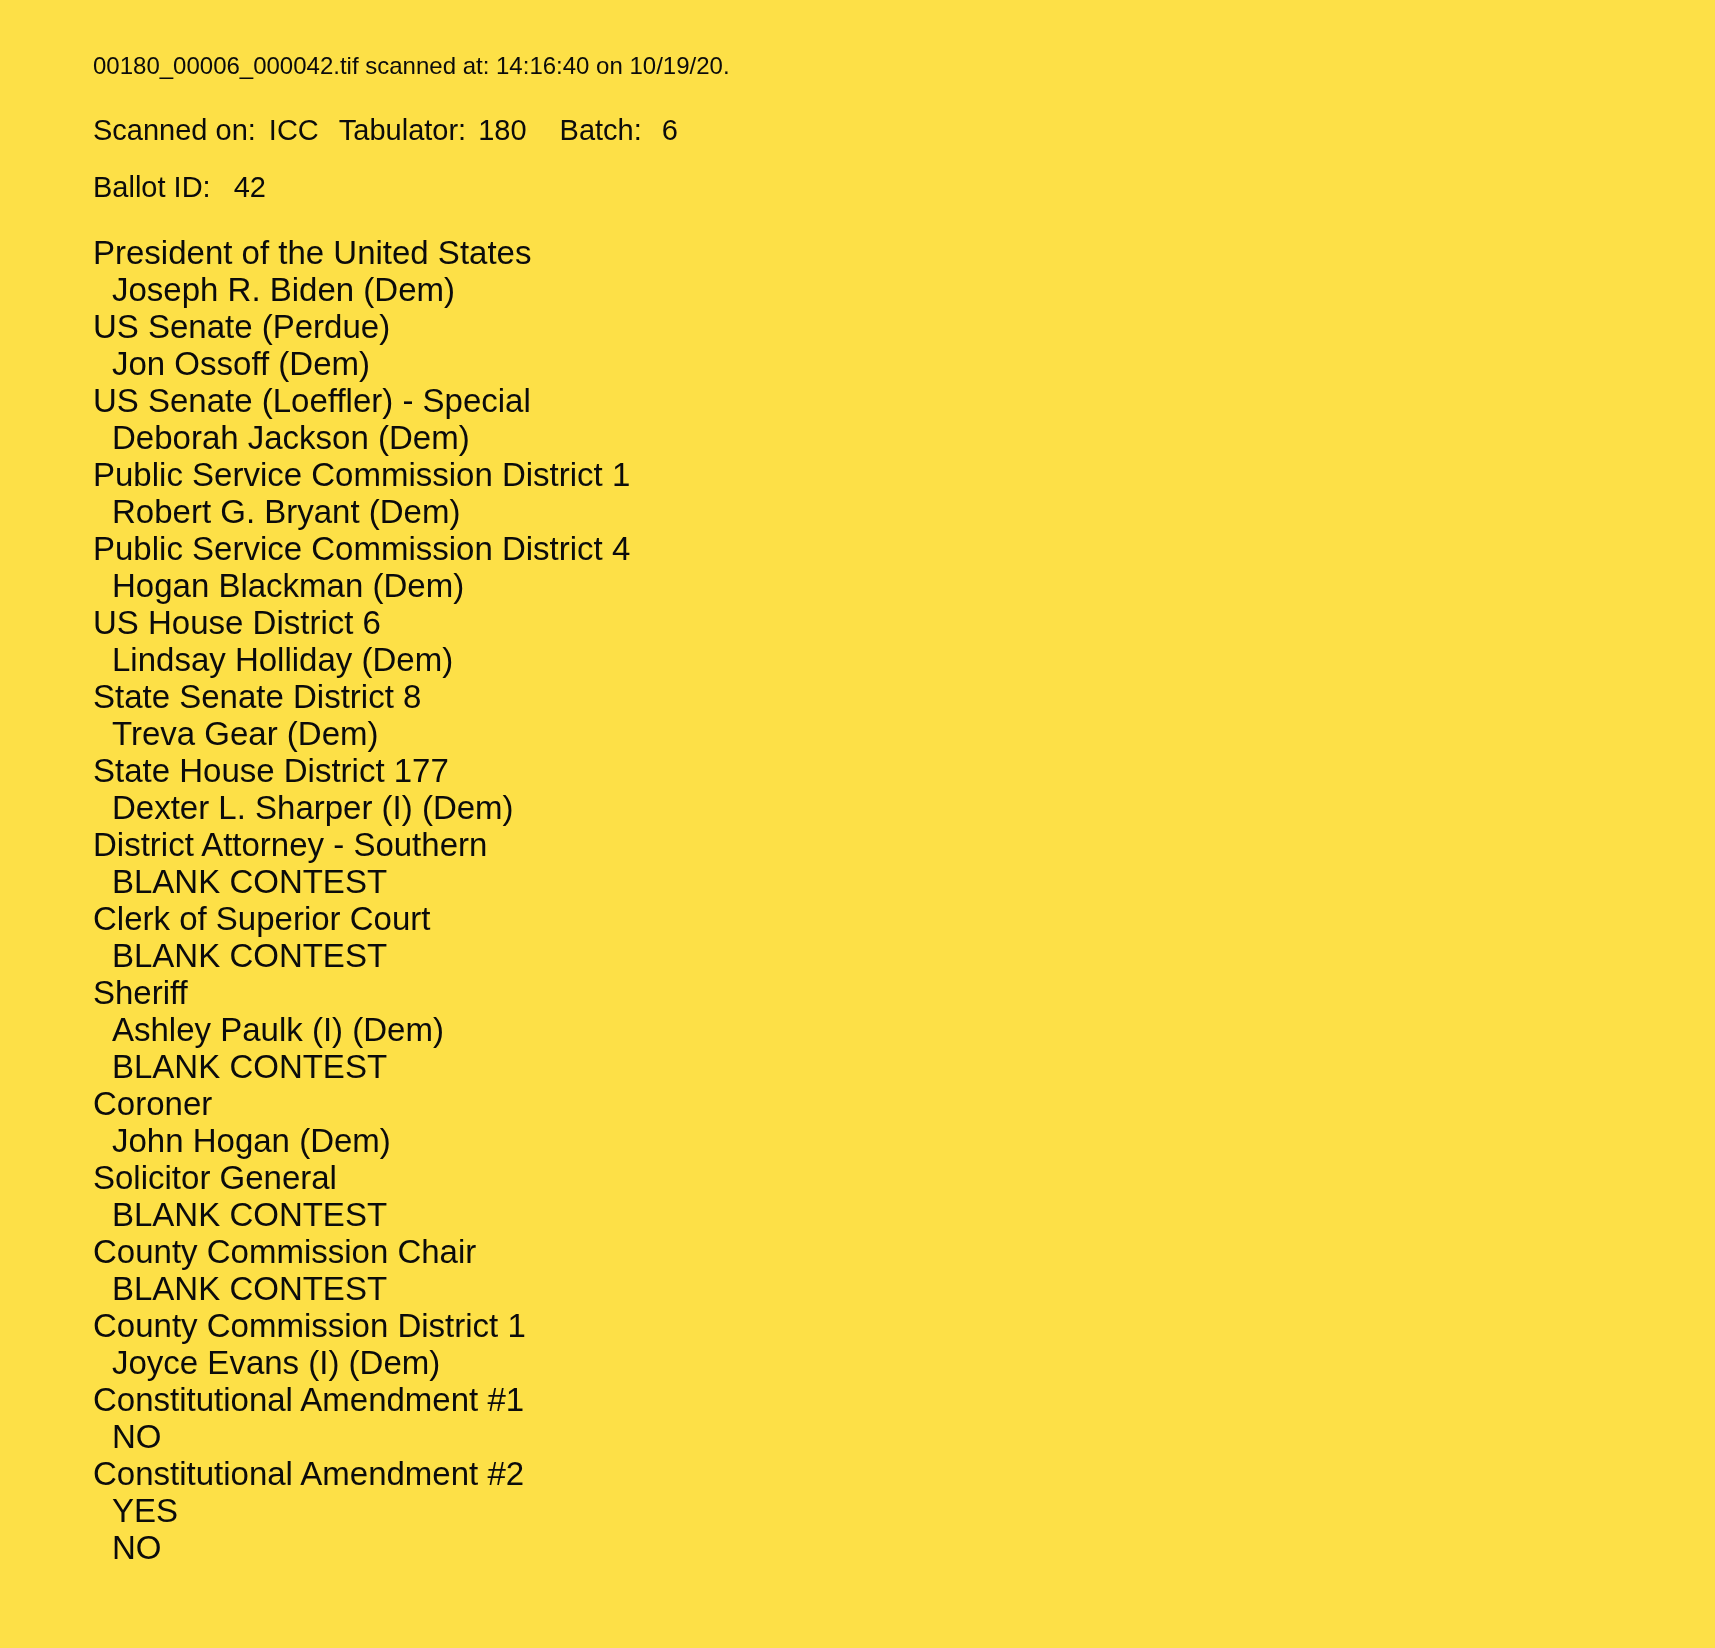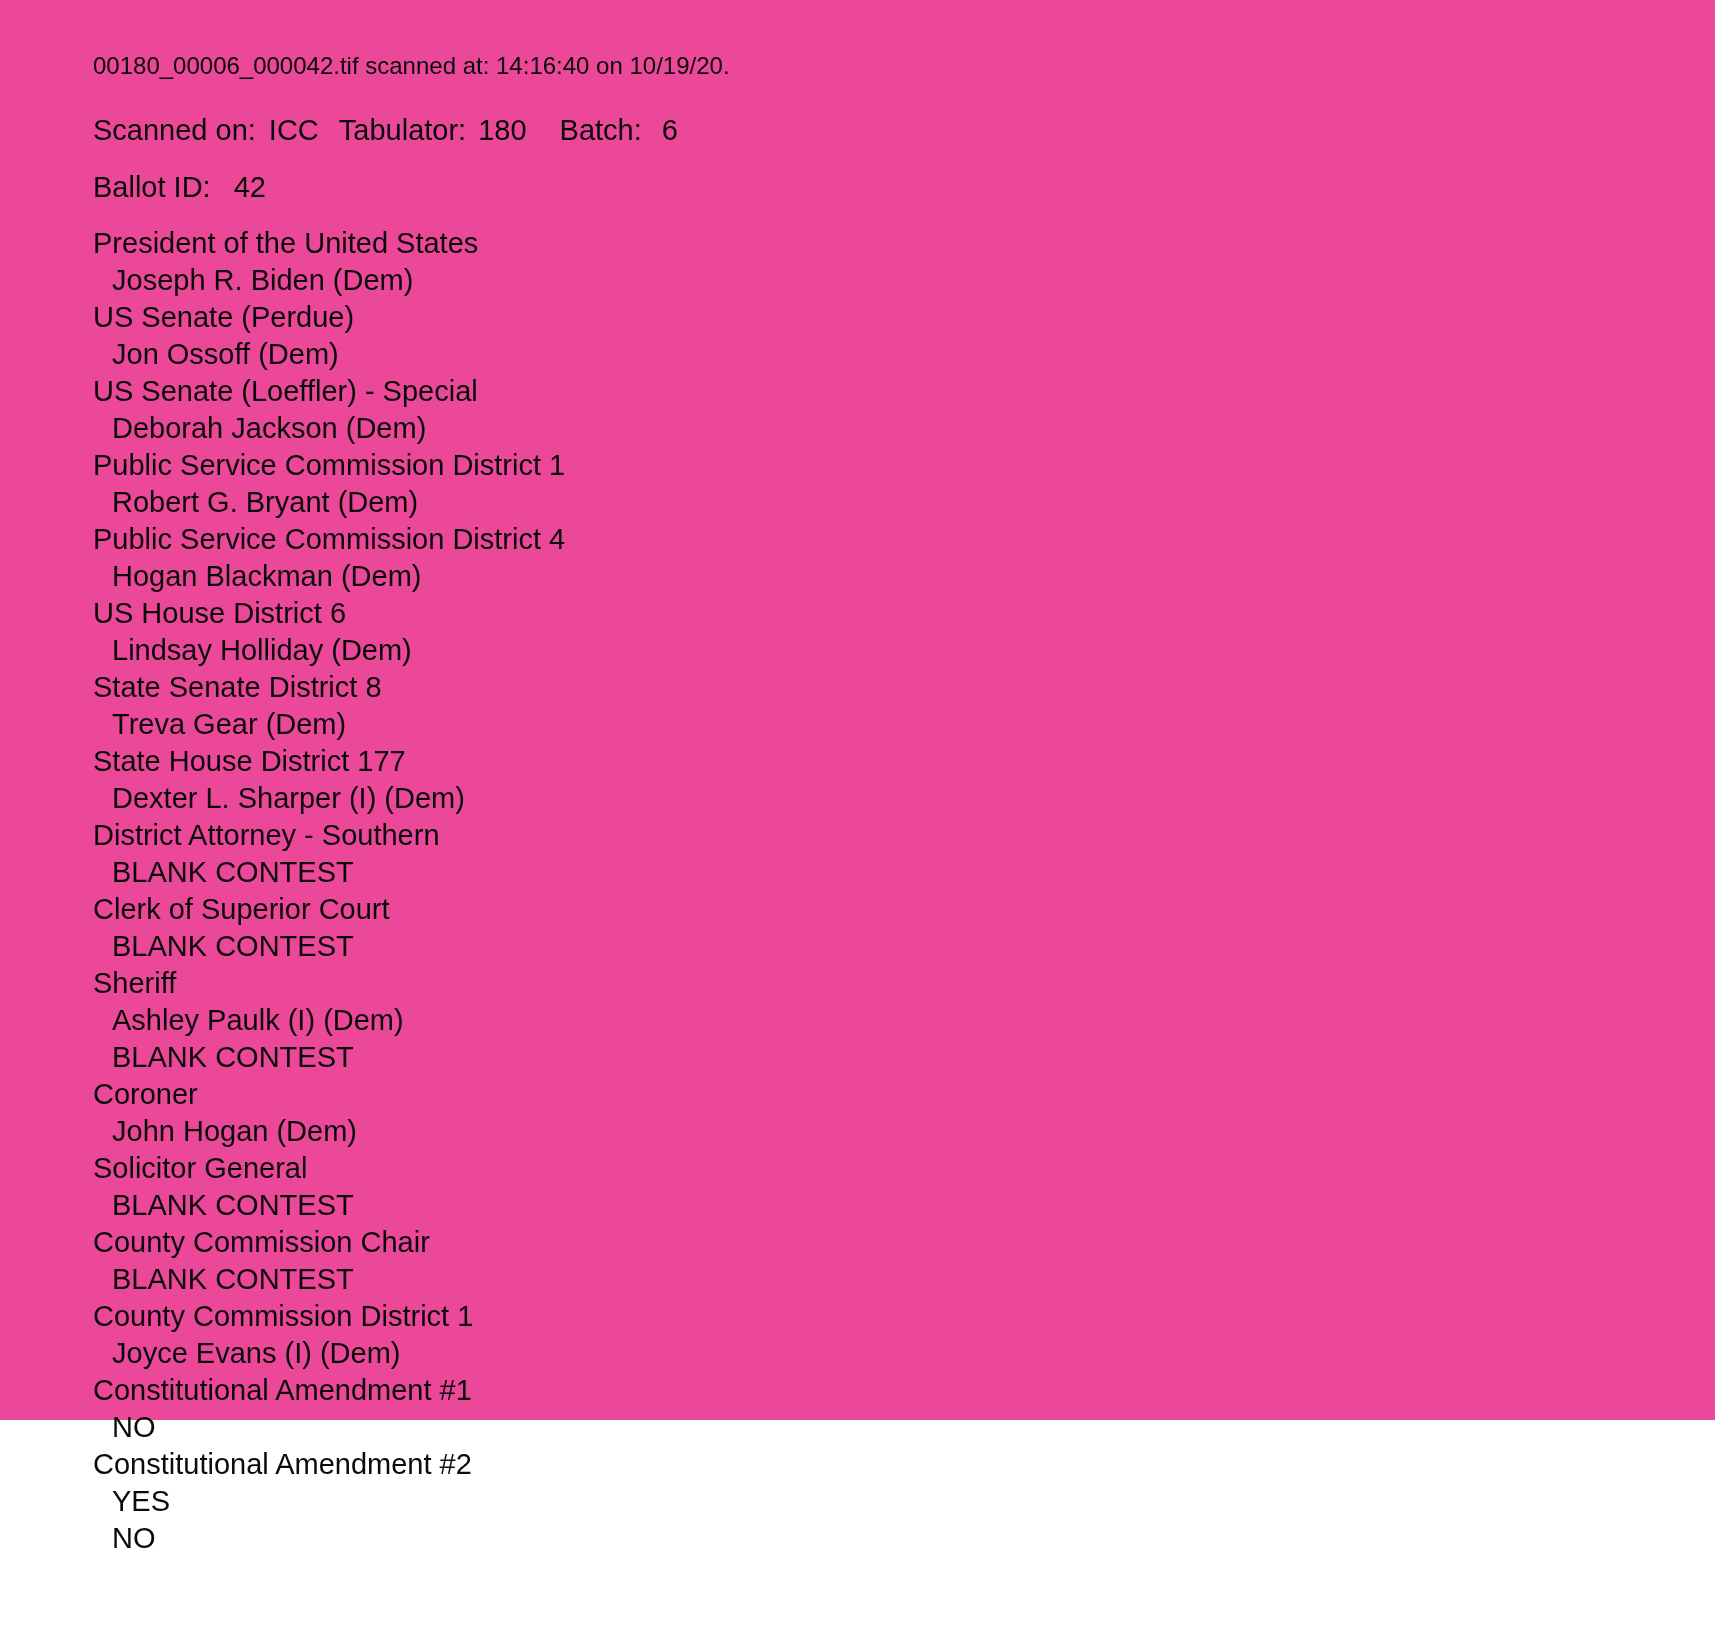--- a/index.html
+++ b/index.html
@@ -10,23 +10,23 @@
   body {
     width: 1715px;
     height: 1648px;
     font-family: "Liberation Sans", "DejaVu Sans", sans-serif;
     color: #0b0b0b;
     overflow: hidden;
   }
   .page {
     box-sizing: border-box;
     width: 1715px;
-    height: 1420px;
+    height: 1648px;
     padding: 47px 40px 0 93px;
-    background: #ec4899;
+    background: #fde047;
   }
   .scan-line {
     font-size: 24px;
     line-height: 37px;
     white-space: nowrap;
   }
   .info-block {
     margin-top: 28px;
   }
   .info-line {
@@ -35,22 +35,22 @@
     white-space: nowrap;
     margin-top: 20px;
   }
   .val-scanned-on  { margin-left: 13px; }
   .lbl-tabulator   { margin-left: 20px; }
   .val-tabulator   { margin-left: 12px; }
   .lbl-batch       { margin-left: 33px; }
   .val-batch       { margin-left: 20px; }
   .val-ballot-id   { margin-left: 23px; text-align: center; }
   .contest-list {
-    margin-top: 19px;
-    font-size: 29px;
+    margin-top: 28px;
+    font-size: 33px;
     line-height: 37px;
   }
   .contest .office {
     white-space: nowrap;
   }
   .contest .selection {
     padding-left: 19px;
     white-space: nowrap;
   }
 </style>

